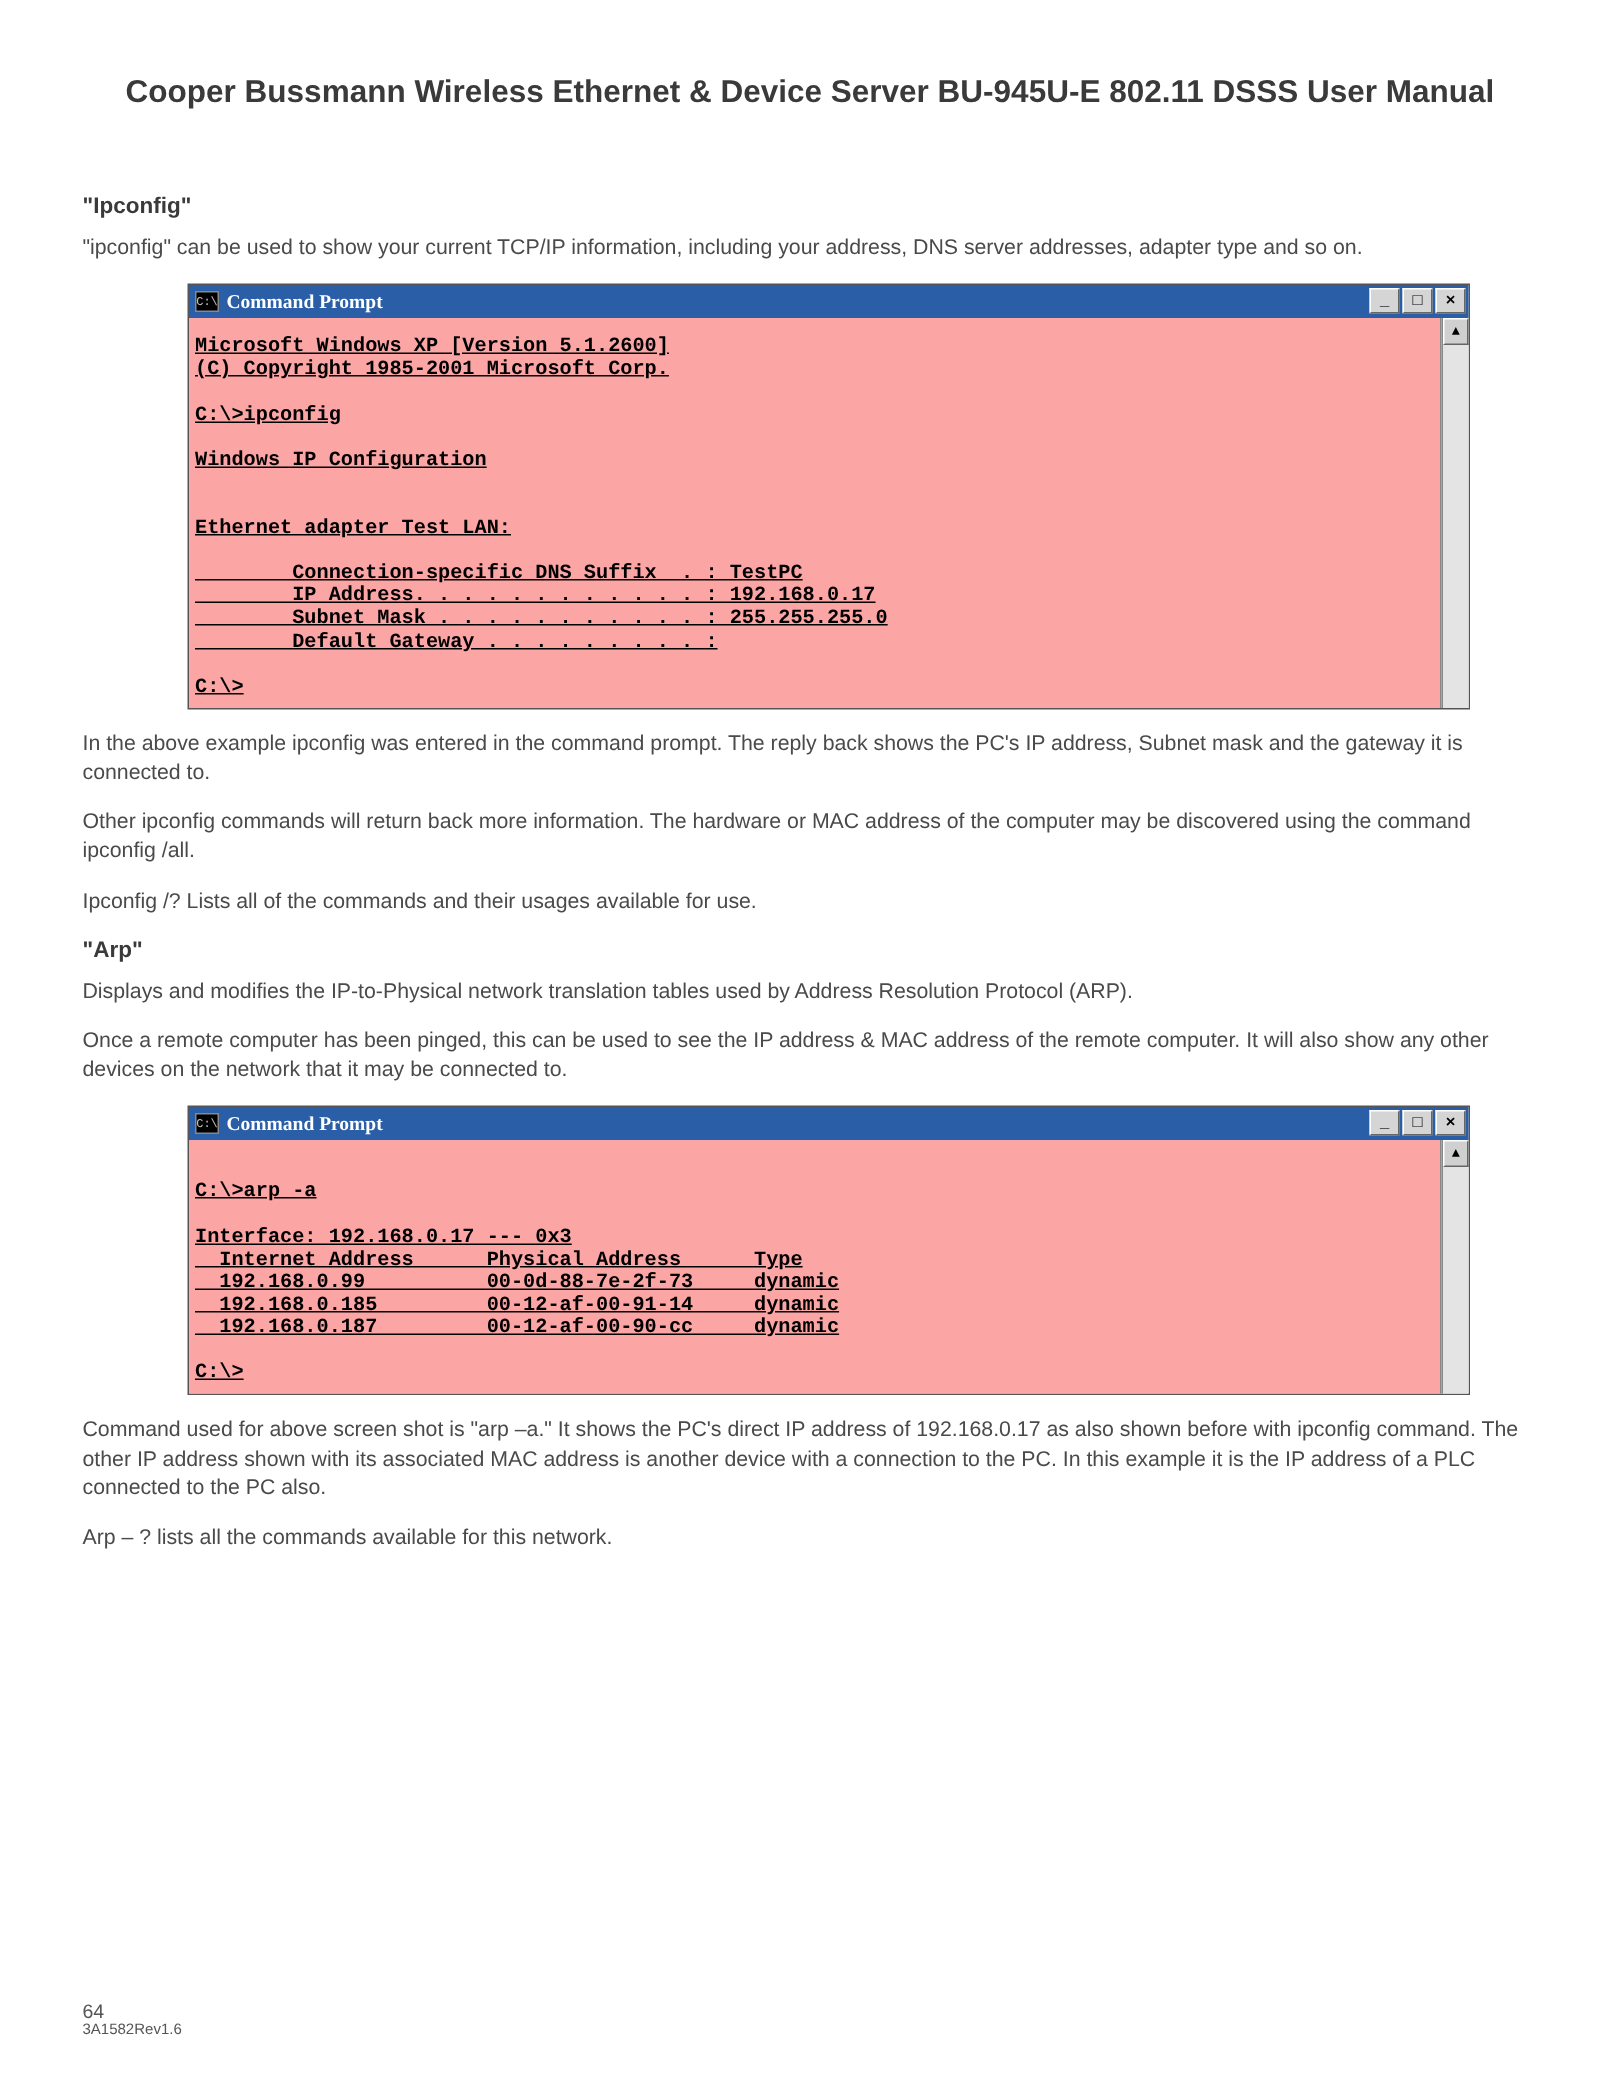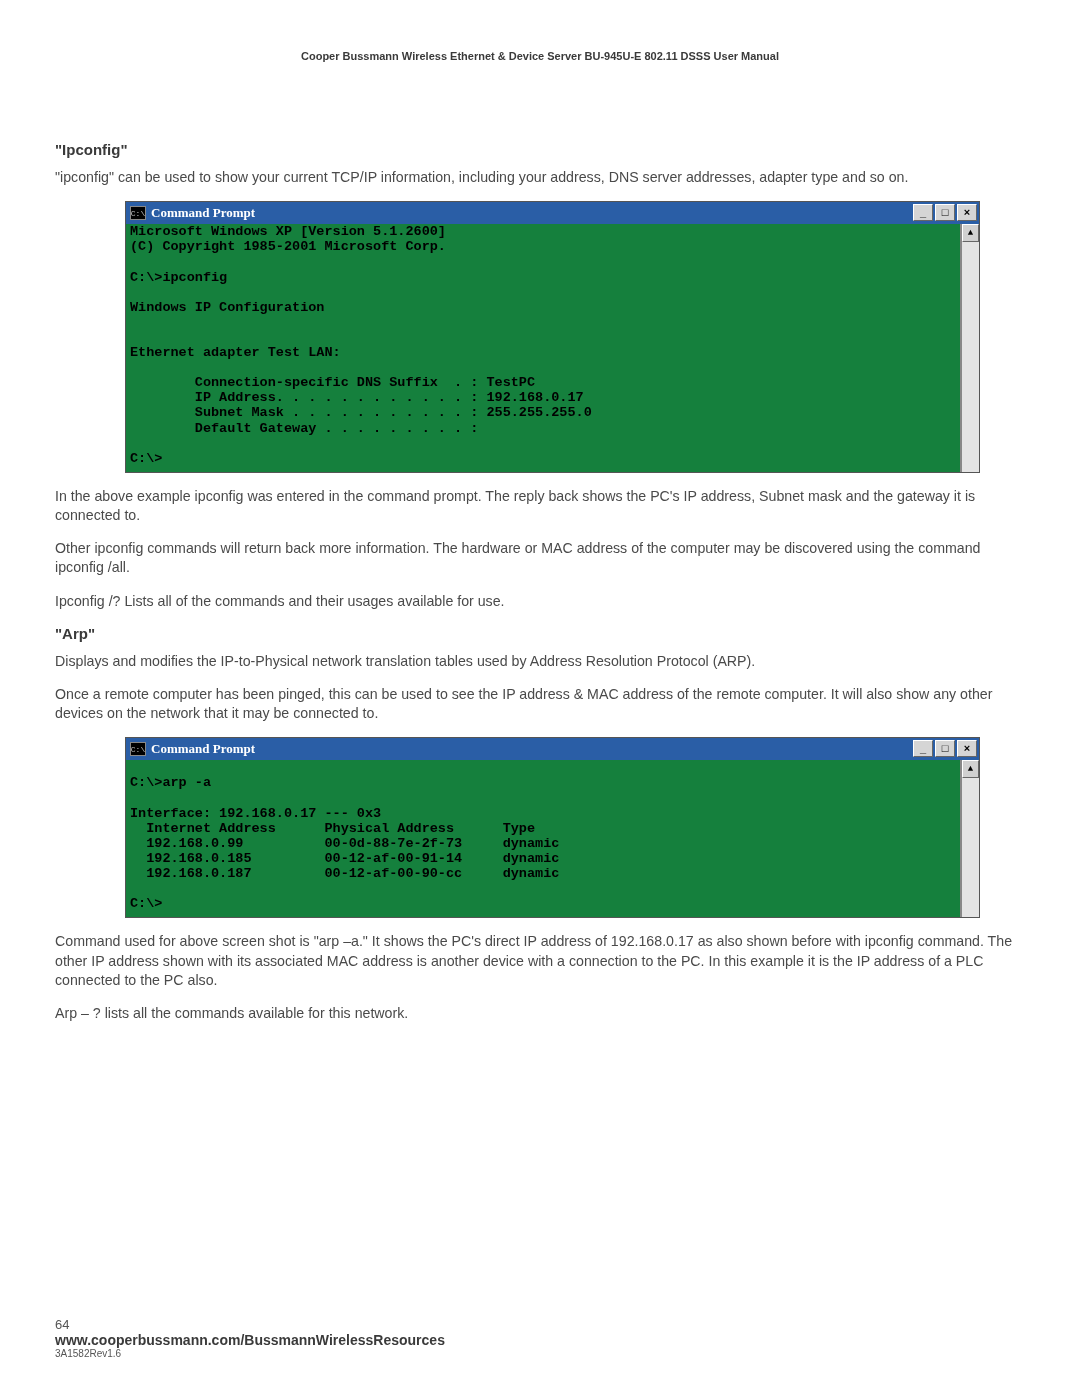--- a/index.html
+++ b/index.html
@@ -8,23 +8,23 @@
     font-family: Arial, Helvetica, sans-serif;
     color: #333;
     width: 1080px;
     height: 1397px;
     position: relative;
     padding: 50px 55px 40px 55px;
   }
   .header-title {
     text-align: center;
     font-weight: bold;
-    font-size: 11px;
+    font-size: 21px;
     color: #3a3a3a;
-    margin-bottom: 79px;
+    margin-bottom: 55px;
   }
   .section-heading {
     font-weight: bold;
     font-size: 15px;
     color: #3a3a3a;
     margin-bottom: 10px;
   }
   .body-text {
     font-size: 14.2px;
     color: #4a4a4a;
@@ -86,29 +86,30 @@
     display:flex;
     align-items:center;
     justify-content:center;
     line-height:1;
   }
   .cmd-body-wrap {
     display: flex;
   }
   .cmd-body {
     flex: 1;
-    background: #15803d;
+    background: #fca5a5;
     color: #000;
     font-size: 13.5px;
     font-weight: bold;
     white-space: pre;
-    padding: 0 4px 6px 4px;
+    padding: 12px 4px 6px 4px;
     line-height: 1.12;
     font-family: "Lucida Console","Courier New", monospace;
     border-right: 1px solid #888;
+    text-decoration: underline;
   }
   .cmd-scroll {
     width: 18px;
     background: #dcdcdc;
     border-left: 1px solid #888;
     display: flex;
     flex-direction: column;
   }
   .cmd-scroll .arrow {
     height: 18px;
@@ -218,15 +219,14 @@
       <div class="track"></div>
     </div>
   </div>
 </div>
 
 <div class="body-text">Command used for above screen shot is "arp –a." It shows the PC's direct IP address of 192.168.0.17 as also shown before with ipconfig command. The other IP address shown with its associated MAC address is another device with a connection to the PC. In this example it is the IP address of a PLC connected to the PC also.</div>
 <div class="body-text">Arp – ? lists all the commands available for this network.</div>
 
 <div class="footer">
   <span class="pgnum">64</span>
-  <span class="url">www.cooperbussmann.com/BussmannWirelessResources</span>
   <span class="rev">3A1582Rev1.6</span>
 </div>
 
 </body></html>

